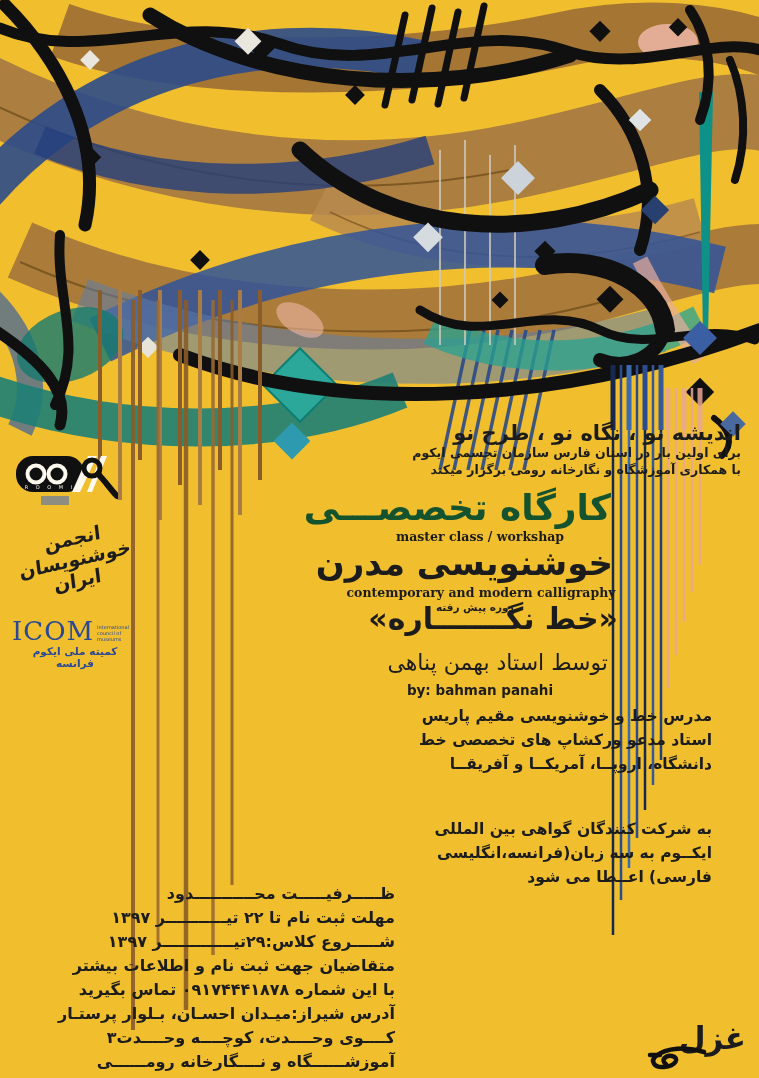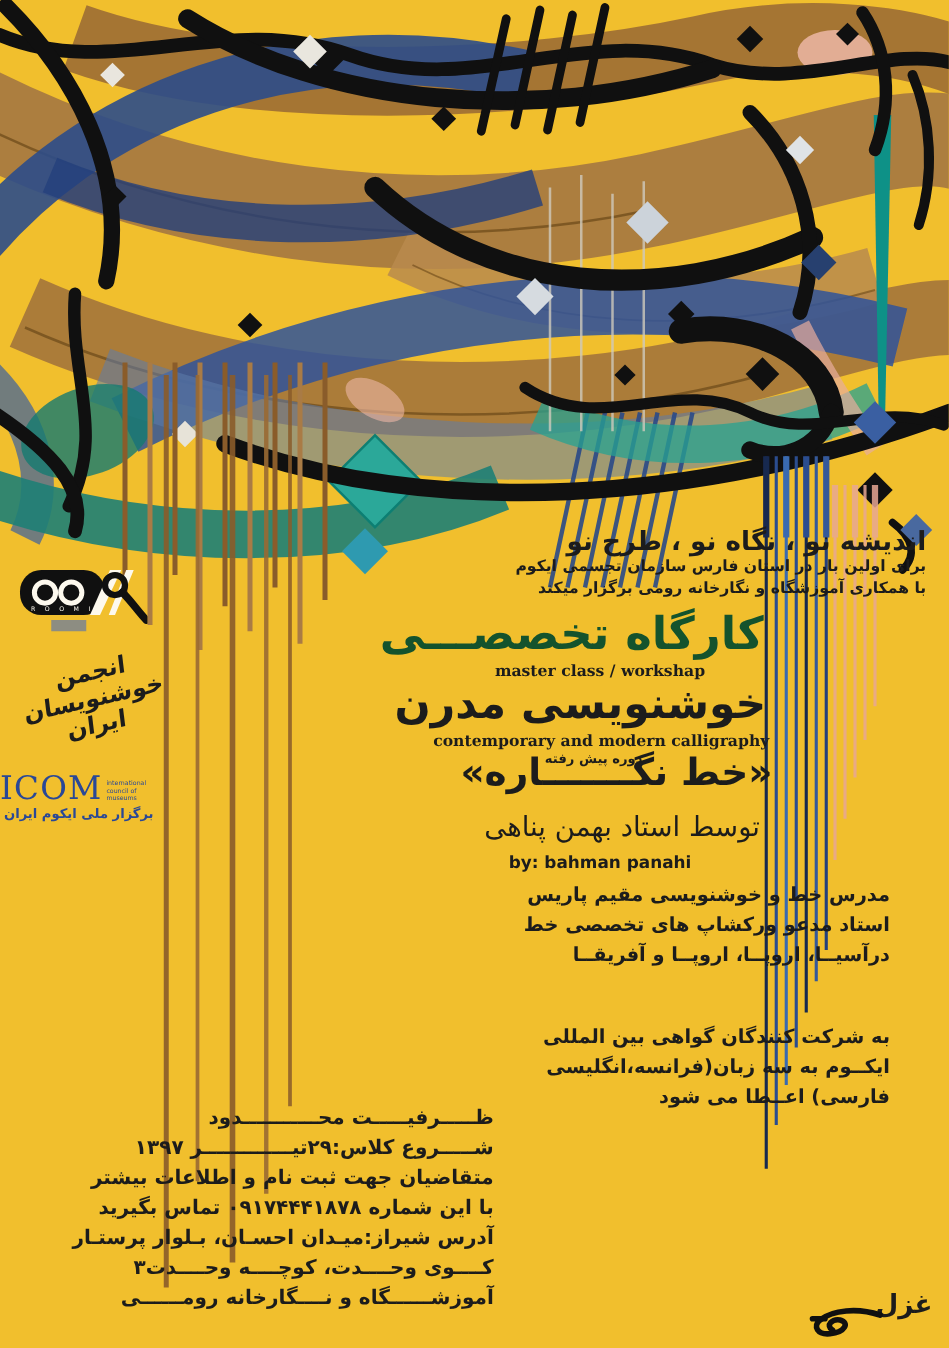--- a/index.html
+++ b/index.html
@@ -29,27 +29,27 @@
   .bio{top:704px;right:47px;font-size:15.5px;font-weight:bold;line-height:24px;}
   .cert{top:817px;right:47px;font-size:15.5px;font-weight:bold;line-height:24px;}
   
   .details{top:882px;left:18px;width:377px;font-size:16px;font-weight:bold;line-height:24px;}
   .details div{white-space:nowrap;}
   
   .logo{position:absolute;z-index:3;}
   .roomi{top:450px;left:14px;width:104px;}
   .assoc{top:528px;left:16px;width:118px;font-size:19px;font-weight:bold;line-height:21px;
          text-align:center;direction:rtl;transform:rotate(-13deg) skewX(-6deg);}
-  .icom{top:618px;left:0;width:126px;}
+  .icom{top:618px;left:12px;width:126px;}
   .icom-row{display:flex;align-items:flex-start;gap:3px;justify-content:center;}
   .icom-word{font-family:"DejaVu Serif",serif;font-size:26px;line-height:26px;color:#2a4896;letter-spacing:1px;}
   .icom-small{font-size:5px;line-height:6px;width:42px;color:#2a4896;padding-top:6px;}
   .icom-fa{font-size:10.5px;font-weight:bold;color:#2a4896;text-align:center;direction:rtl;margin-top:1px;}
   .ghazal{top:1016px;left:646px;width:104px;height:60px;}
-  .ghazal-word{position:absolute;top:15px;right:4px;font-size:21px;font-weight:bold;direction:rtl;}
+  .ghazal-word{position:absolute;top:4px;right:4px;font-size:31px;font-weight:bold;direction:rtl;}
   .ghazal-mark{position:absolute;left:0;top:26px;}
 </style>
 </head>
 <body>
 
 <div id="page">
 
   <svg id="artwork" width="759" height="1078" viewBox="0 0 759 1078" xmlns="http://www.w3.org/2000/svg">
 
     <path d="M-20,90 C140,170 330,200 520,160 C640,135 720,100 770,115" stroke="#a87a40" stroke-width="75" fill="none" opacity="0.95"></path>
@@ -196,31 +196,32 @@
   </div>
 
   <div class="txt subtitle-en">contemporary and modern calligraphy</div>
 
   <div class="txt instructor">توسط استاد بهمن پناهی</div>
   <div class="txt instructor-en">by: bahman panahi</div>
 
   <div class="txt bio">
     <div>مدرس خط و خوشنویسی مقیم پاریس</div>
     <div>استاد مدعو ورکشاپ های تخصصی خط</div>
-    <div>درآسیــا، اروپــا، اروپــا و آفریقــا</div>
+    <div>دانشگاه، اروپــا، آمریکــا و آفریقــا</div>
   </div>
 
   <div class="txt cert">
     <div>به شرکت کنندگان گواهی بین المللی</div>
     <div>ایکــوم به سه زبان(فرانسه،انگلیسی</div>
     <div>فارسی) اعــطا می شود</div>
   </div>
 
   <div class="txt details">
     <div>ظـــــرفیـــــت محـــــــــــدود</div>
+    <div>مهلت ثبت نام تا ۲۲ تیـــــــــــر ۱۳۹۷</div>
     <div>شـــــروع کلاس:۲۹تیـــــــــــــر ۱۳۹۷</div>
     <div>متقاضیان جهت ثبت نام و اطلاعات بیشتر</div>
     <div>با این شماره ۰۹۱۷۴۴۴۱۸۷۸ تماس بگیرید</div>
     <div>آدرس شیراز:میـدان احسـان، بـلوار پرستـار</div>
     <div>کــــوی وحــــدت، کوچــــه وحــــدت۳</div>
     <div>آموزشــــــگاه و نــــگارخانه رومــــــی</div>
   </div>
 
   <div class="logo roomi">
     <svg width="104" height="62" viewBox="0 0 104 62" xmlns="http://www.w3.org/2000/svg">
@@ -236,21 +237,21 @@
     </svg>
   </div>
 
   <div class="logo assoc">انجمن خوشنویسان ایران</div>
 
   <div class="logo icom">
     <div class="icom-row">
       <span class="icom-word">ICOM</span>
       <span class="icom-small">international council of museums</span>
     </div>
-    <div class="icom-fa">برگزار ملی ایکوم ایران</div>
+    <div class="icom-fa">کمیته ملی ایکوم فرانسه</div>
   </div>
 
   <div class="logo ghazal">
     <span class="ghazal-word">غزل</span>
     <svg class="ghazal-mark" width="62" height="32" viewBox="0 0 62 32" xmlns="http://www.w3.org/2000/svg">
       <path d="M58,10 C40,4 20,6 10,14 C4,19 8,26 18,25 C30,24 34,16 26,14 C20,13 14,18 20,22" stroke="#101010" stroke-width="4.5" fill="none" stroke-linecap="round"></path>
       <line x1="4" y1="13" x2="14" y2="13" stroke="#101010" stroke-width="4.5" stroke-linecap="round"></line>
     </svg>
   </div>
 

